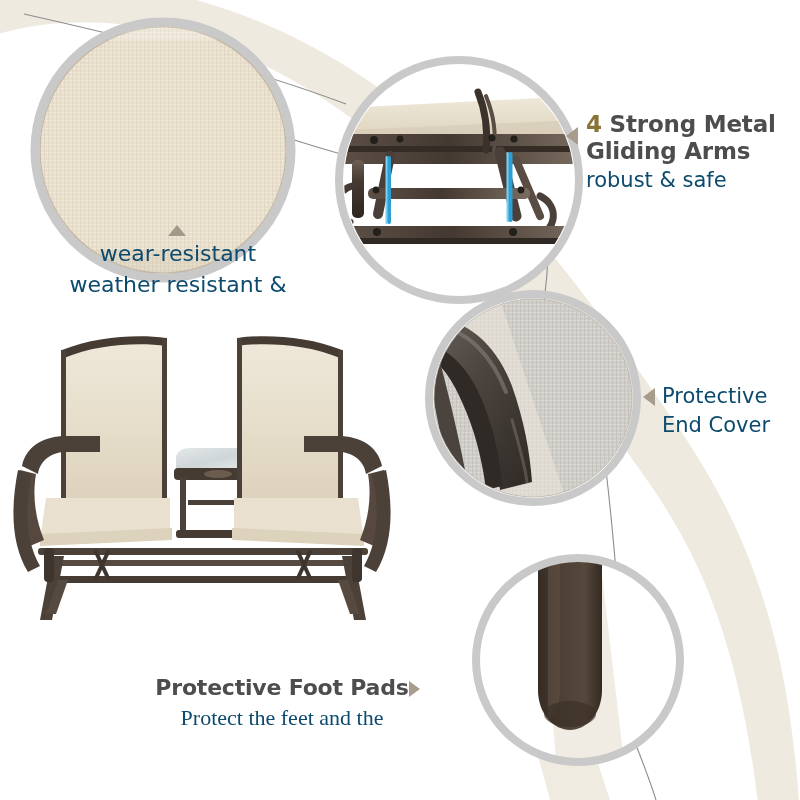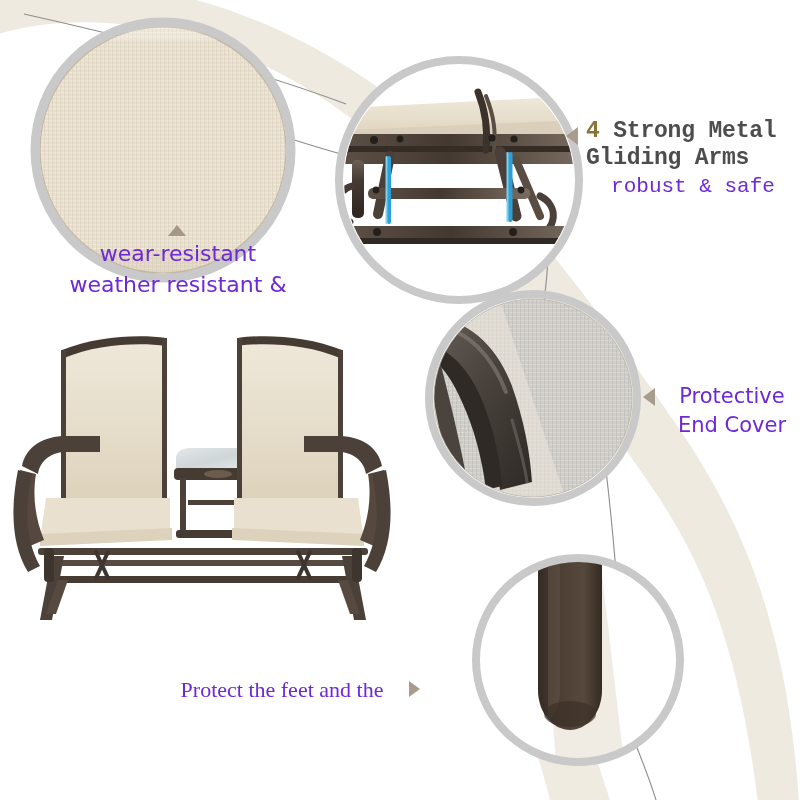--- a/index.html
+++ b/index.html
@@ -16,23 +16,23 @@
   svg.layer { pointer-events:none; }
 
   
   .callout { position:absolute; }
   .c-head {
     font-weight:bold;
     color:#4d4d4d;
     letter-spacing:-0.2px;
   }
   .c-num { color:#8a7336; }
-  .c-sub { color:#6d28d9;text-align:center; }
-
-  #cb-arms { left:586px; top:118px; width:214px; text-align:left;font-family:Liberation Mono, monospace; }
+  .c-sub { color:#0c4a6e; }
+
+  #cb-arms { left:586px; top:111px; width:214px; text-align:left; }
   #cb-arms .c-head { font-size:23px; line-height:27px; }
   #cb-arms .c-sub  { font-size:21px; line-height:26px; margin-top:2px; }
 
   #cb-fabric { left:28px; top:238px; width:300px; text-align:center; }
   #cb-fabric .c-sub { font-size:22px; line-height:31px; }
 
   #cb-cover { left:662px; top:382px; width:140px; text-align:left; }
   #cb-cover .c-sub { font-size:21px; line-height:29px; }
 
   #cb-pads { left:122px; top:674px; width:320px; text-align:center; }
@@ -294,16 +294,17 @@
   </div>
 
   <div class="tri tri-left" id="tri-cover"></div>
   <div class="callout" id="cb-cover">
     <div class="c-sub">Protective</div>
     <div class="c-sub">End Cover</div>
   </div>
 
   <div class="tri tri-right" id="tri-pads"></div>
   <div class="callout" id="cb-pads">
+    <div class="c-head">Protective Foot Pads</div>
     <div class="c-sub">Protect the feet and the</div>
   </div>
 
 </div>
 
 </body></html>

